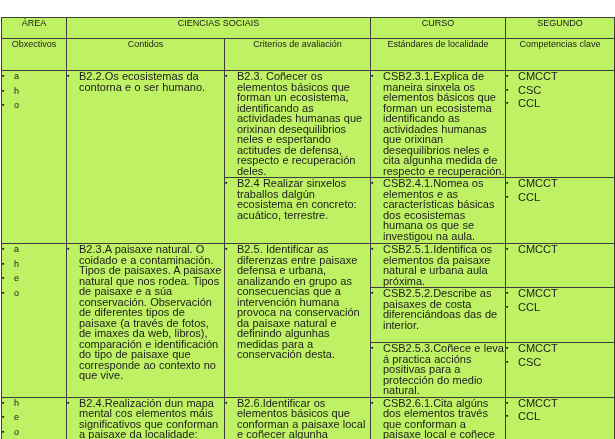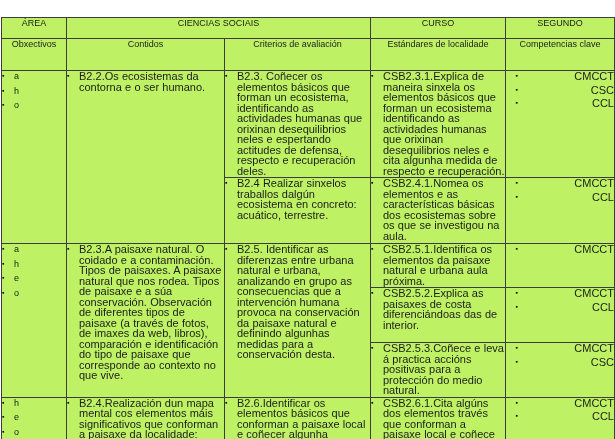--- a/index.html
+++ b/index.html
@@ -36,21 +36,21 @@
     font-size:7px;
     line-height:10.5px;
     color:#111;
   }
   .bt{
     flex:1 1 auto;
     font-size:11px;
     line-height:10.5px;
     word-spacing:0.2px;
   }
-  .comp .bi{margin-bottom:3px;text-align:right;}
+  .comp .bi{margin-bottom:3px;}
   .obx .bi{margin-bottom:4px;}
   .obx .bt{font-size:9px;}
 </style>
 </head>
 <body>
 
 <table class="curr">
   <colgroup>
     <col style="width:65px">
       <col style="width:158px">
@@ -127,21 +127,21 @@
   <tr style="height:66px">
     <td class="cell">
       <div class="bi">
             <span class="bu">▪</span>
             <span class="bt">B2.4 Realizar sinxelos traballos dalgún ecosistema en concreto: acuático, terrestre.</span>
           </div>
     </td>
     <td class="cell">
       <div class="bi">
             <span class="bu">▪</span>
-            <span class="bt">CSB2.4.1.Nomea os elementos e as características básicas dos ecosistemas sobre os que se investigou na aula.</span>
+            <span class="bt">CSB2.4.1.Nomea os elementos e as características básicas dos ecosistemas humana os que se investigou na aula.</span>
           </div>
     </td>
     <td class="cell comp">
       <div class="bi">
             <span class="bu">▪</span>
             <span class="bt">CMCCT</span>
           </div>
       <div class="bi">
             <span class="bu">▪</span>
             <span class="bt">CCL</span>
@@ -170,42 +170,42 @@
     </td>
     <td class="cell" rowspan="3">
       <div class="bi">
             <span class="bu">▪</span>
             <span class="bt">B2.3.A paisaxe natural. O coidado e a contaminación. Tipos de paisaxes. A paisaxe natural que nos rodea. Tipos de paisaxe e a súa conservación. Observación de diferentes tipos de paisaxe (a través de fotos, de imaxes da web, libros), comparación e identificación do tipo de paisaxe que corresponde ao contexto no que vive.</span>
           </div>
     </td>
     <td class="cell" rowspan="3">
       <div class="bi">
             <span class="bu">▪</span>
-            <span class="bt">B2.5. Identificar as diferenzas entre urbana natural e urbana, analizando en grupo as consecuencias que a intervención humana provoca na conservación da paisaxe natural e definindo algunhas medidas para a conservación desta.</span>
+            <span class="bt">B2.5. Identificar as diferenzas entre paisaxe defensa e urbana, analizando en grupo as consecuencias que a intervención humana provoca na conservación da paisaxe natural e definindo algunhas medidas para a conservación desta.</span>
           </div>
     </td>
     <td class="cell">
       <div class="bi">
             <span class="bu">▪</span>
             <span class="bt">CSB2.5.1.Identifica os elementos da paisaxe natural e urbana aula próxima.</span>
           </div>
     </td>
     <td class="cell comp">
       <div class="bi">
             <span class="bu">▪</span>
             <span class="bt">CMCCT</span>
           </div>
     </td>
   </tr>
 
   <tr style="height:55px">
     <td class="cell">
       <div class="bi">
             <span class="bu">▪</span>
-            <span class="bt">CSB2.5.2.Explica as paisaxes de costa diferenciándoas das de interior.</span>
+            <span class="bt">CSB2.5.2.Describe as paisaxes de costa diferenciándoas das de interior.</span>
           </div>
     </td>
     <td class="cell comp">
       <div class="bi">
             <span class="bu">▪</span>
             <span class="bt">CMCCT</span>
           </div>
       <div class="bi">
             <span class="bu">▪</span>
             <span class="bt">CCL</span>

